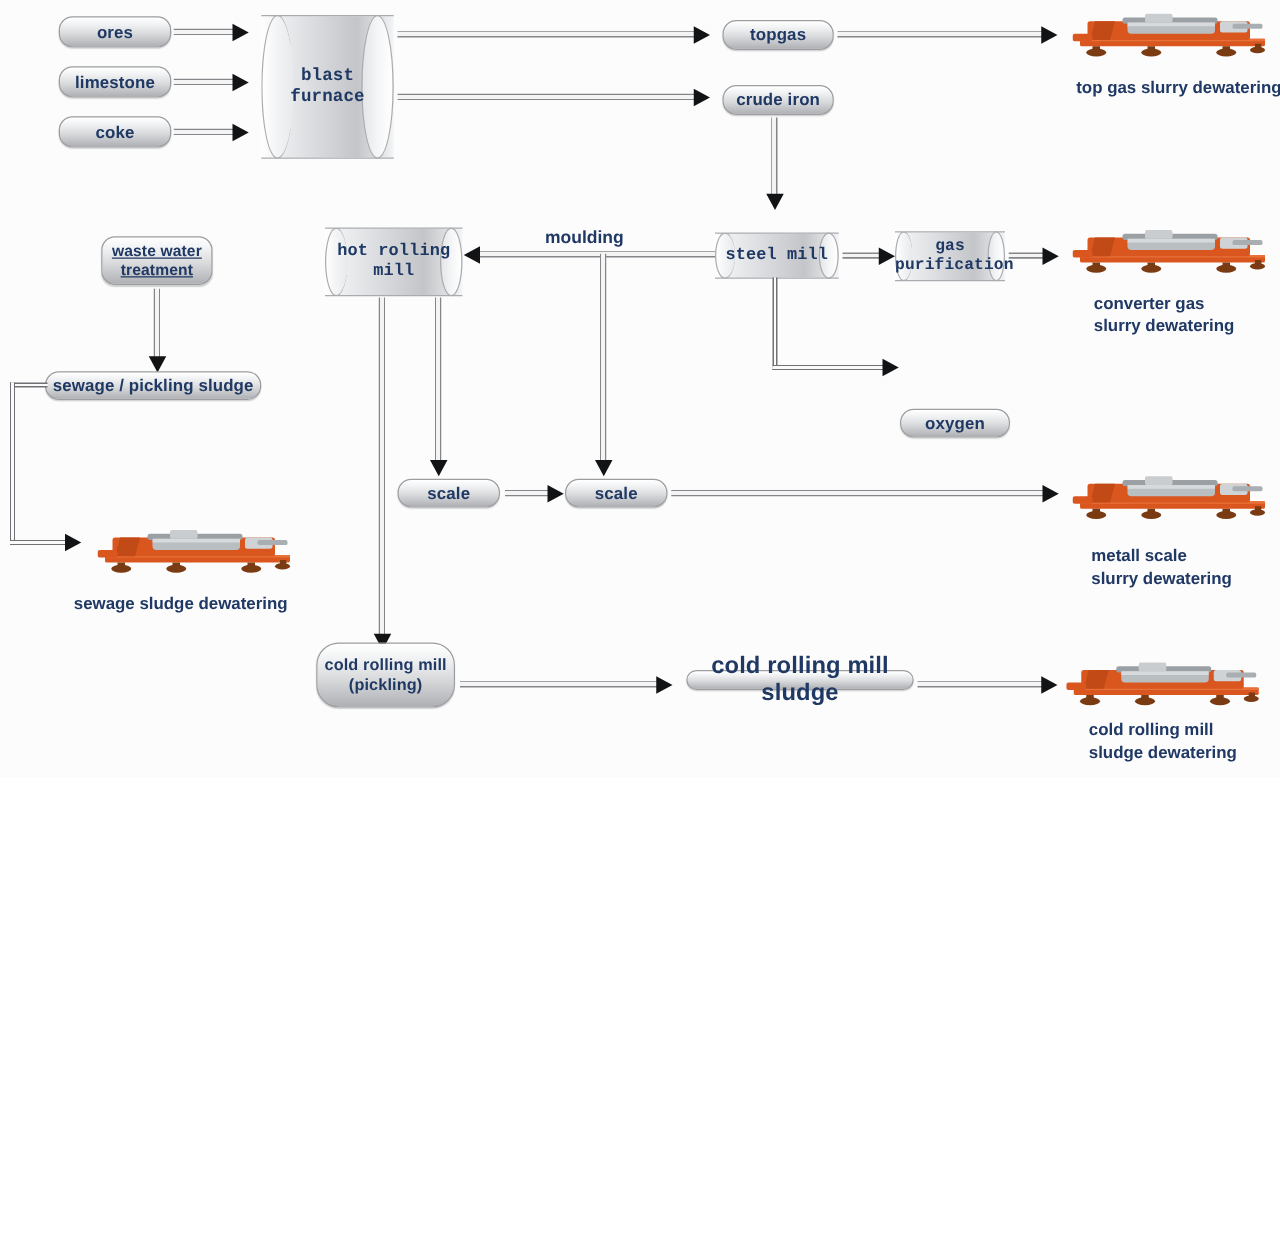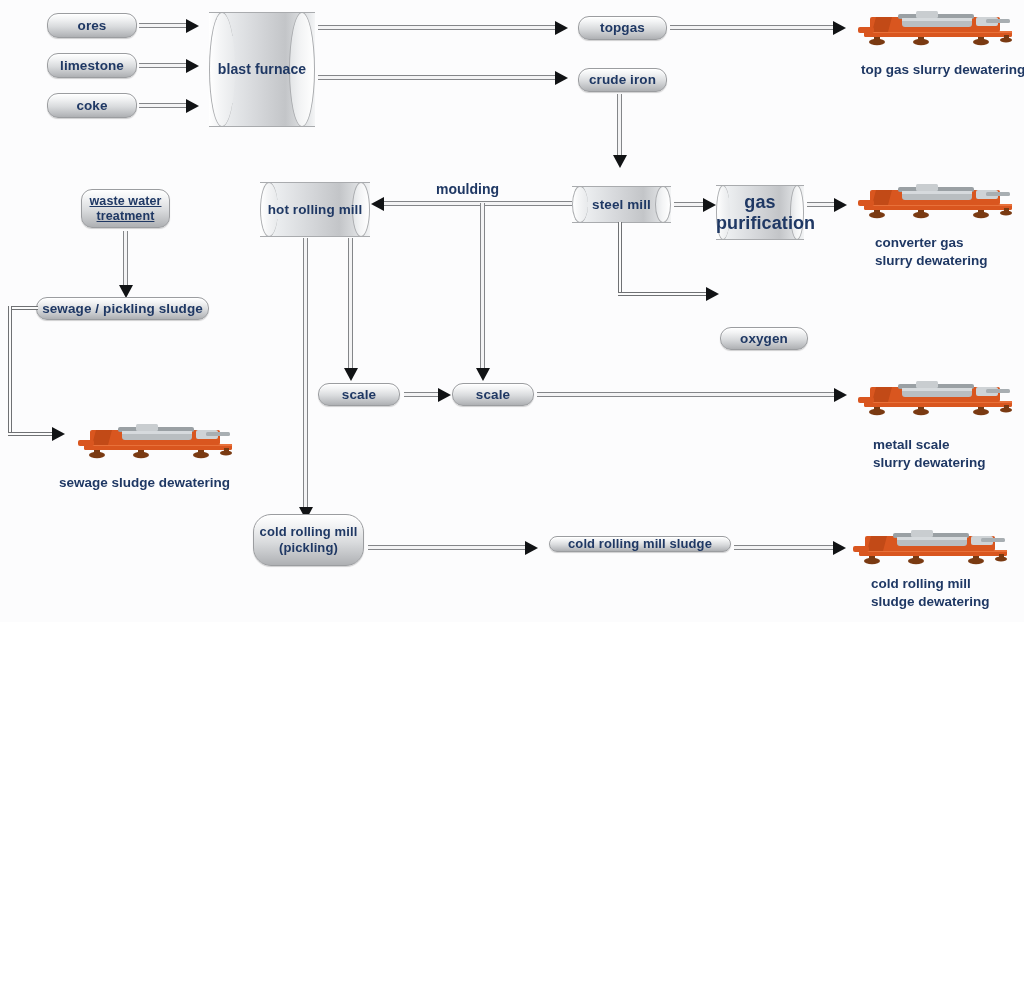--- a/index.html
+++ b/index.html
@@ -25,21 +25,21 @@
   .cyl{border:none;background:none;}
   .cyl .body{position:absolute;left:0;top:0;right:0;bottom:0;border-radius:0;
       background:linear-gradient(to right,#ffffff 0%,#eceef0 14%,#d8dadd 42%,#c3c5c8 72%,#e6e8ea 94%,#f4f5f6 100%);
       border-top:1px solid #a9abae;border-bottom:1px solid #a9abae;}
   .cyl .capL{position:absolute;left:0;top:0;bottom:0;width:26px;border-radius:50%/50%;
       background:linear-gradient(to right,#ffffff 0%,#f4f5f6 40%,#e7e9eb 100%);
       border:1px solid #a9abae;border-right:none;box-sizing:border-box;}
   .cyl .capR{position:absolute;right:0;top:0;bottom:0;width:26px;border-radius:50%/50%;
       background:linear-gradient(to right,#e3e5e7 0%,#f3f4f5 45%,#ffffff 100%);
       border:1px solid #a9abae;box-sizing:border-box;}
-  .cyl .lbl{position:relative;z-index:3;width:100%;text-align:center;color:#1f3864;font-weight:bold;}
+  .cyl .lbl{position:relative;z-index:3;width:100%;text-align:center;color:#1f3864;font-weight:bold;font-family:Liberation Mono, monospace;}
 
   
   
   .hpipe{position:absolute;height:5px;
          background:linear-gradient(to bottom,#848689 0 1px,#f4f4f5 1px 4px,#848689 4px 5px);}
   .vpipe{position:absolute;width:5px;
          background:linear-gradient(to right,#848689 0 1px,#f4f4f5 1px 4px,#848689 4px 5px);}
   
   .hline{position:absolute;height:4px;
          background:linear-gradient(to bottom,#6f7174 0 1px,#fbfbfb 1px 3px,#6f7174 3px 4px);}
@@ -114,21 +114,21 @@
   <div class="node cyl" style="left:572px;top:186px;width:99px;height:37px;font-size:13.5px;">
     <div class="body"></div>
     <div class="capL" style="width:16px;"></div>
     <div class="capR" style="width:16px;"></div>
     <div class="lbl">steel mill</div>
   </div>
 
   <div class="hpipe" style="left:674px;top:202px;width:30px;"></div>
   <div class="arrowR" style="left:703px;top:198px;"></div>
 
-  <div class="node cyl" style="left:716px;top:185px;width:88px;height:55px;font-size:18px;">
+  <div class="node cyl" style="left:716px;top:185px;width:88px;height:40px;font-size:13px;">
     <div class="body"></div>
     <div class="capL" style="width:14px;"></div>
     <div class="capR" style="width:14px;"></div>
     <div class="lbl" style="white-space:pre-line;line-height:1.12;">gas
 purification</div>
   </div>
 
   <div class="hpipe" style="left:807px;top:202px;width:28px;"></div>
   <div class="arrowR" style="left:834px;top:198px;"></div>
 
@@ -189,21 +189,21 @@
   <div class="hline" style="left:8px;top:432px;width:46px;"></div>
   <div class="arrowR" style="left:52px;top:427px;"></div>
 
   <div class="node pill r-big" style="left:253px;top:514px;width:111px;height:52px;font-size:13px;">
     <span style="white-space:pre-line;line-height:1.2;">cold rolling mill
 (pickling)</span>
   </div>
   <div class="hpipe" style="left:368px;top:545px;width:158px;"></div>
   <div class="arrowR" style="left:525px;top:541px;"></div>
 
-  <div class="node pill" style="left:549px;top:536px;width:182px;height:16px;font-size:13px;">
+  <div class="node pill" style="left:549px;top:536px;width:182px;height:16px;font-size:19px;">
     <span>cold rolling mill sludge</span>
   </div>
   <div class="hpipe" style="left:734px;top:545px;width:100px;"></div>
   <div class="arrowR" style="left:833px;top:541px;"></div>
 
   <div class="machine" style="left:858px;top:5px;width:160px;height:42px;">
     <svg width="160" height="42" viewBox="0 0 160 42">
       <rect x="6" y="26" width="148" height="6" rx="1.5" fill="#d9561f"></rect>
       <rect x="6" y="26" width="148" height="2" fill="#e8713a"></rect>
       <rect x="12" y="12" width="130" height="15" rx="2" fill="#d9561f"></rect>

